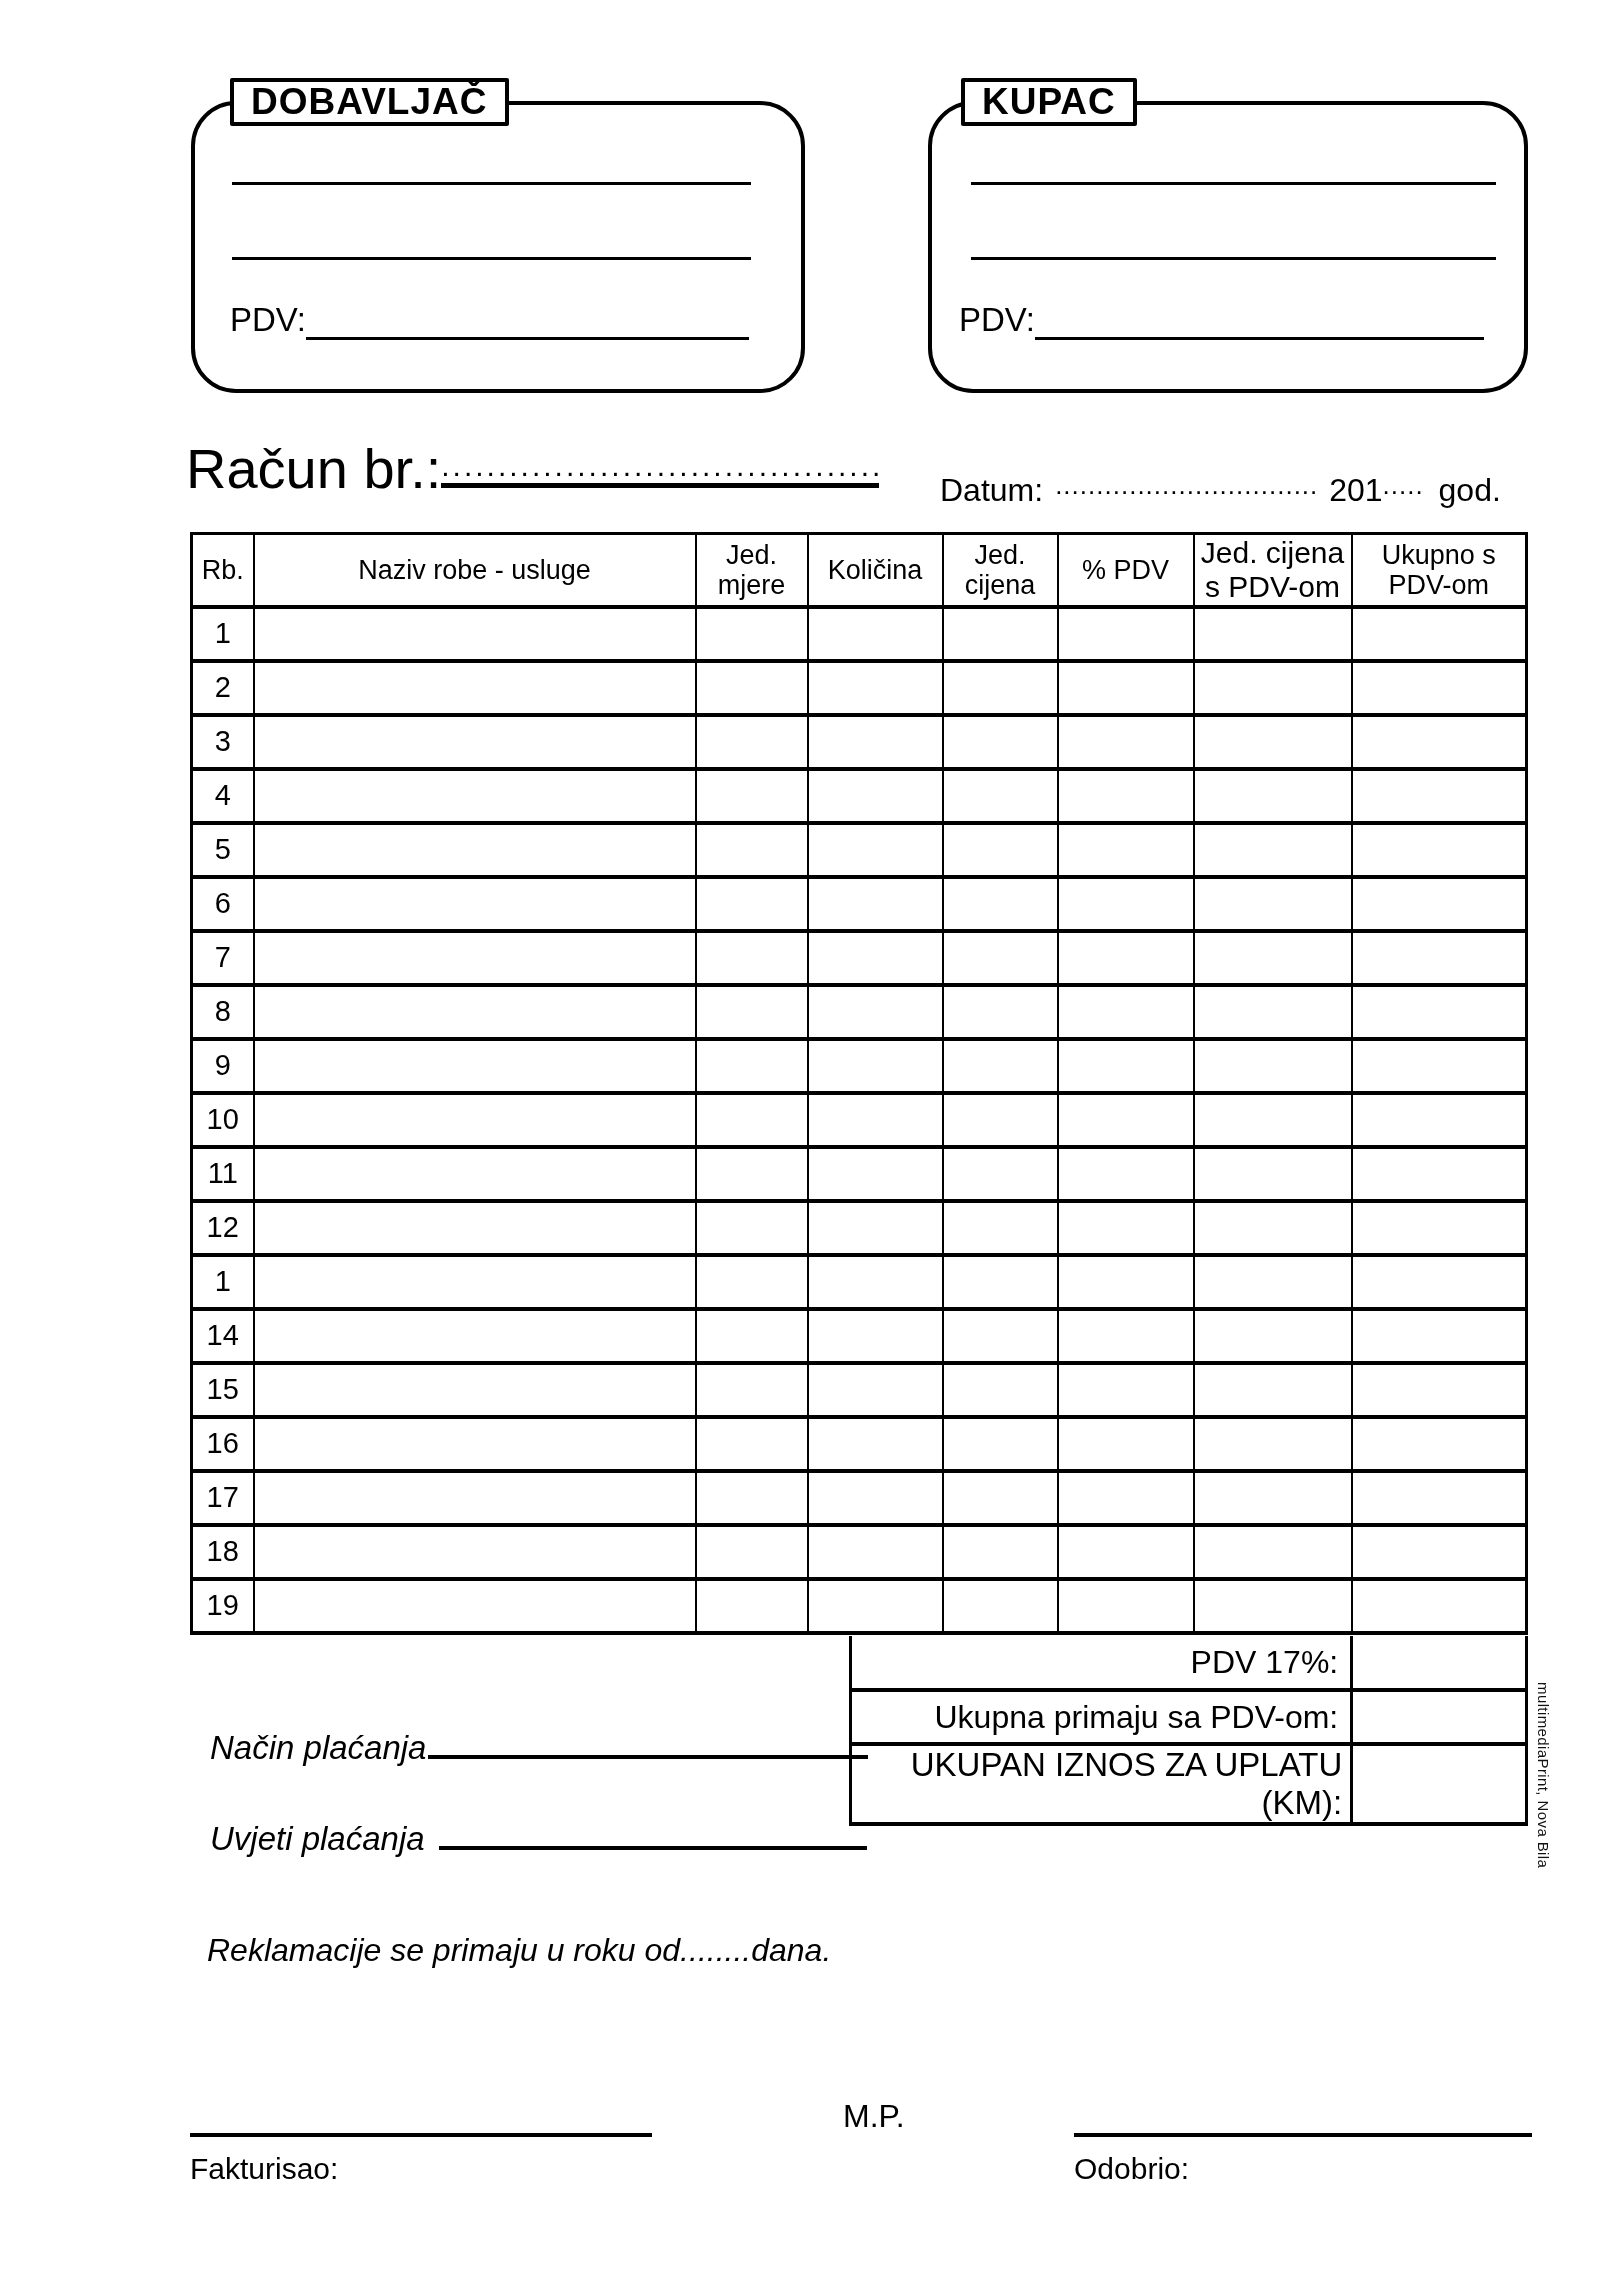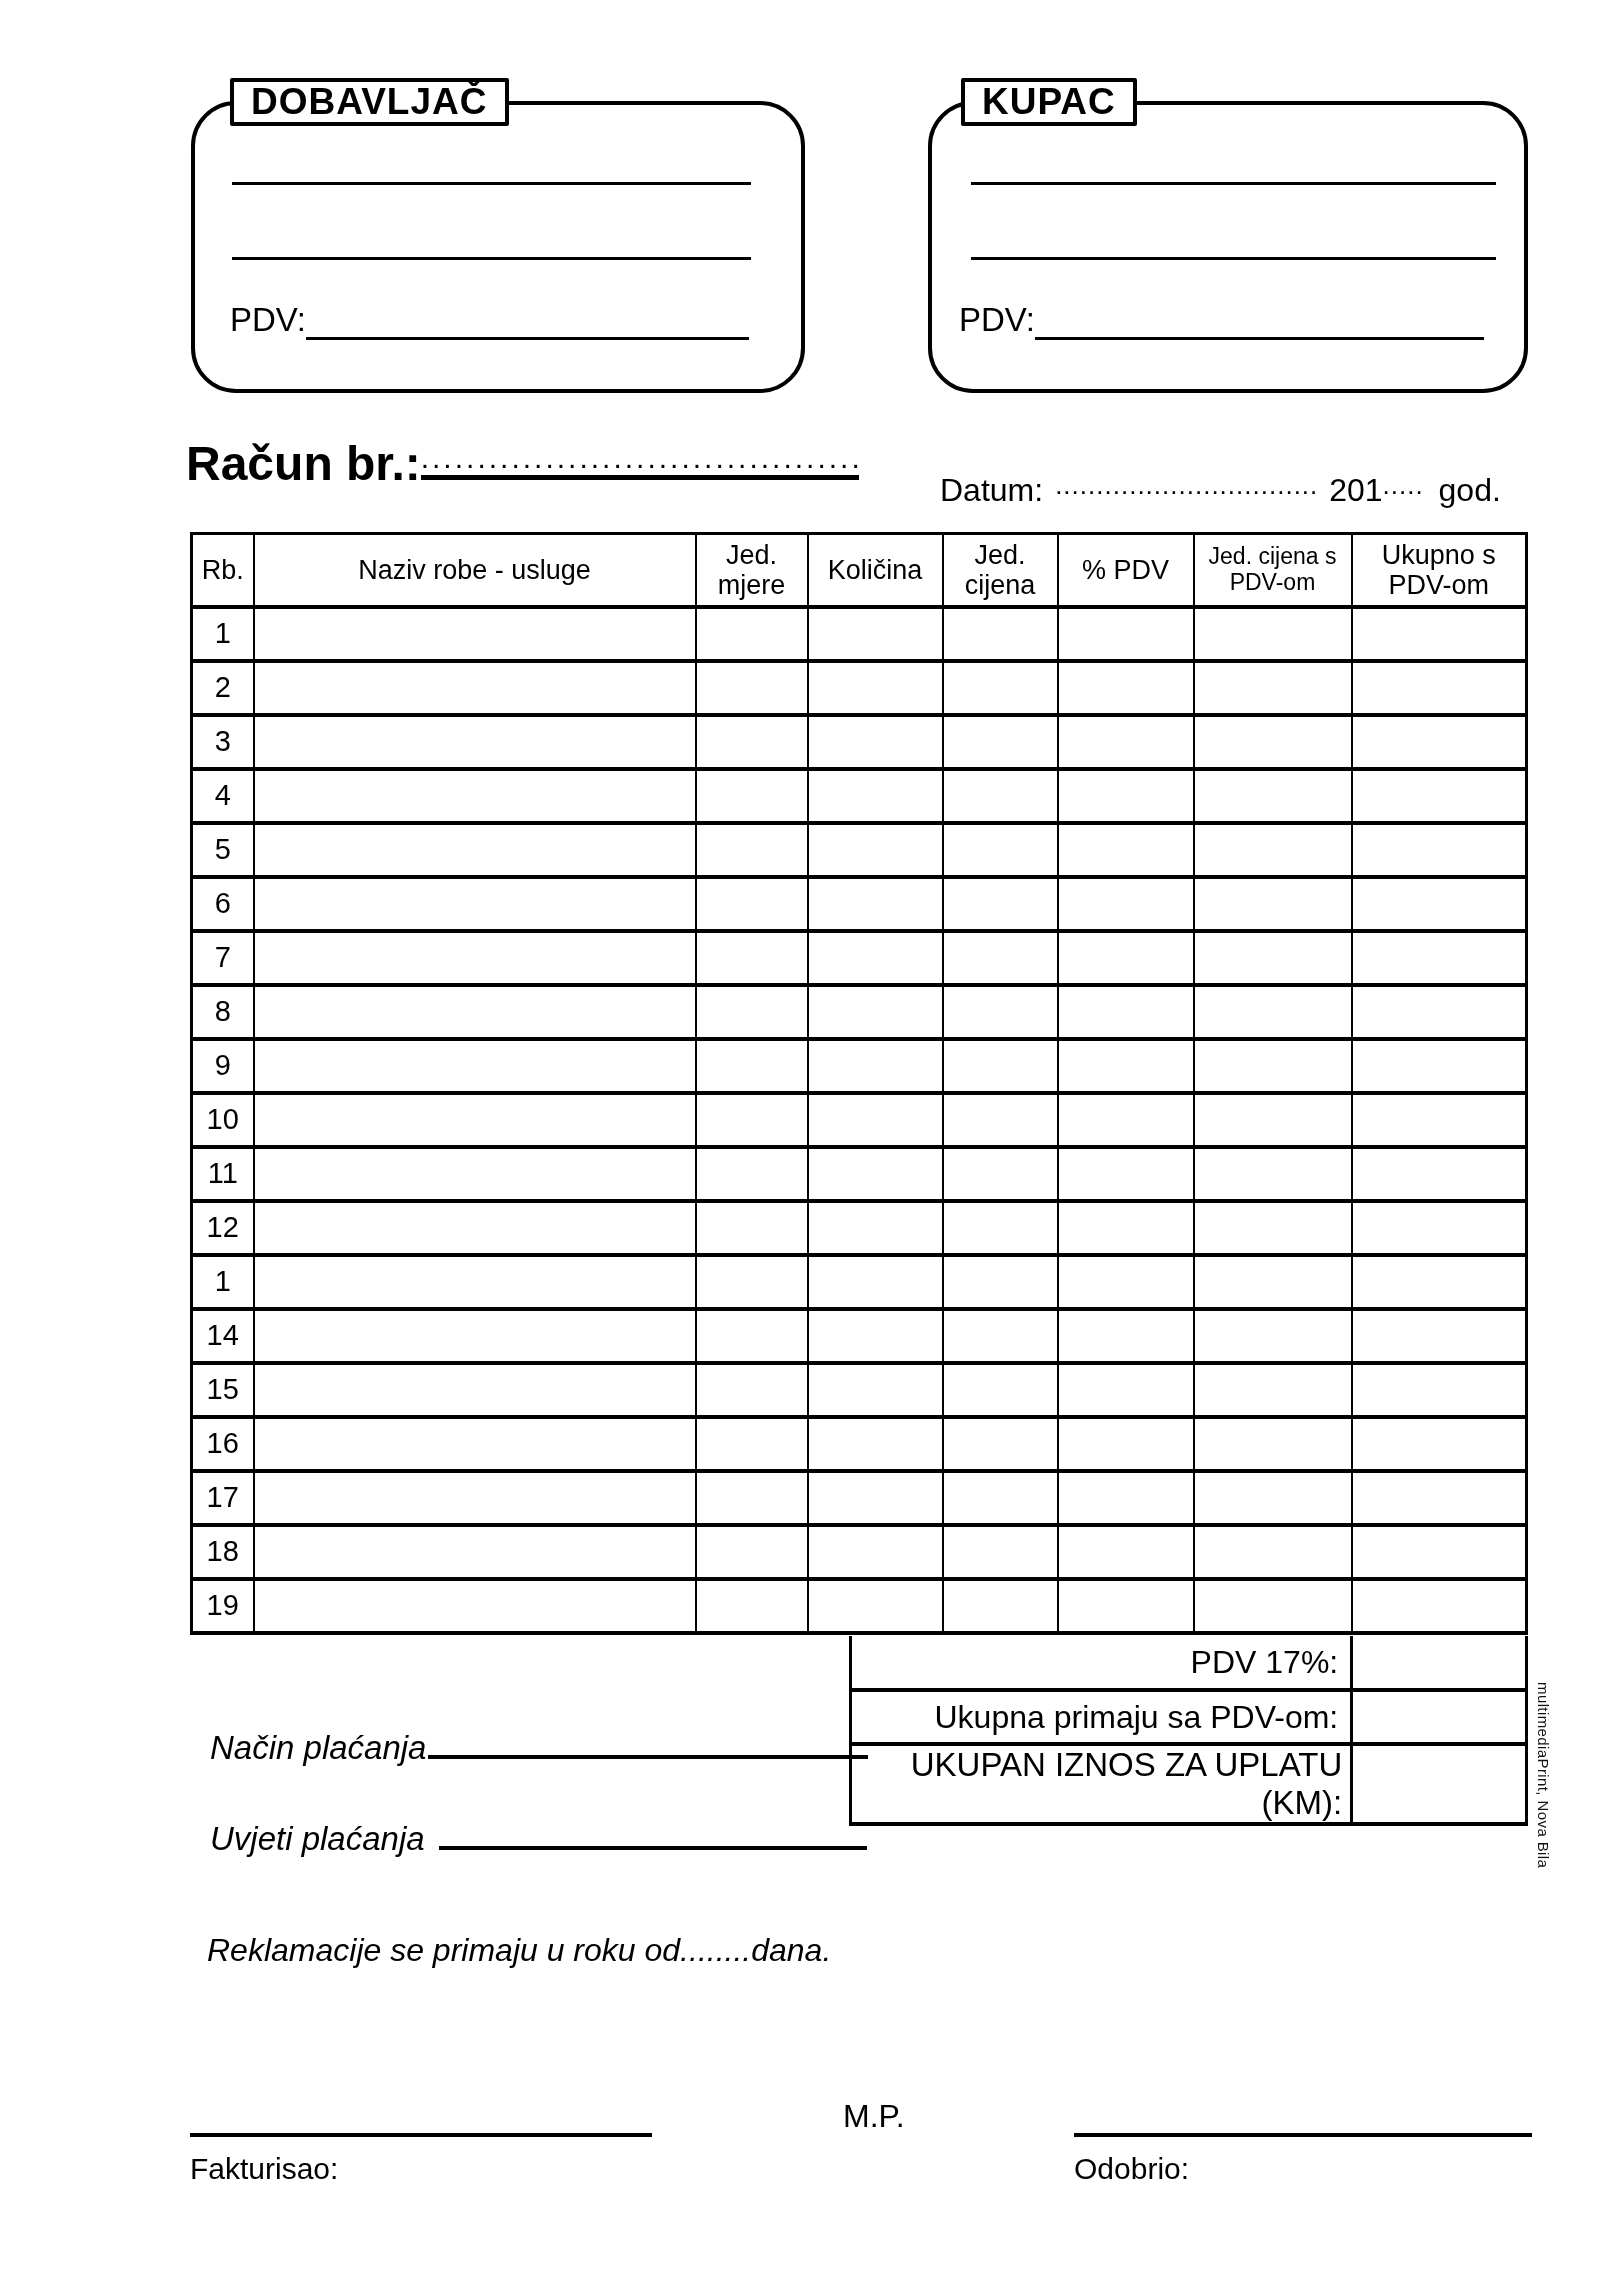--- a/index.html
+++ b/index.html
@@ -35,21 +35,21 @@
   .party-line2 { top: 152px; }
   #supplier-box .party-line1, #supplier-box .party-line2 { left: 37px; right: 50px; }
   #buyer-box .party-line1, #buyer-box .party-line2 { left: 39px; right: 28px; }
   .pdv-row { position: absolute; top: 196px; font-size: 33px; }
   #supplier-box .pdv-row { left: 35px; right: 52px; }
   #buyer-box .pdv-row { left: 27px; right: 40px; }
   .pdv-row .pdv-underline { position: absolute; left: 76px; right: 0; top: 36px; height: 3px; background: #000; }
 
   
   .invoice-title { position: absolute; left: 186px; top: 436px; white-space: nowrap; }
-  .invoice-title .big { font-size: 48px; font-weight: bold; letter-spacing: 0px; }
+  .invoice-title .big { font-size: 56px; font-weight: normal; letter-spacing: 0px; }
   .dotted-fill {
     display: inline-block; overflow: hidden; white-space: nowrap;
     vertical-align: baseline;
   }
   .invoice-title .dotted-fill {
     width: 438px; font-size: 30px; letter-spacing: 3px; line-height: 34px;
     border-bottom: 5px solid #000;
   }
   .date-line { position: absolute; left: 940px; top: 470px; font-size: 32px; white-space: nowrap; }
   .date-line .dotted-fill { width: 262px; font-size: 26px; letter-spacing: 1px; }
@@ -61,21 +61,21 @@
   #items-table { position: absolute; left: 190px; top: 532px; width: 1335px; }
   #items-table th, #items-table td {
     border-left: 2px solid #000; border-right: 2px solid #000;
     border-top: 4px solid #000; border-bottom: 4px solid #000;
     padding: 0; text-align: center; vertical-align: middle;
     overflow: hidden;
   }
   #items-table { border: 3px solid #000; }
   #items-table thead tr { height: 73px; }
   #items-table th { font-weight: normal; font-size: 27px; line-height: 1.12; border-top-width: 3px; }
-  #items-table th:nth-child(7) { font-size: 23px; }
+  #items-table th:nth-child(7) { font-size: 30px; }
   #items-table tbody tr { height: 54px; }
   #items-table tbody td:first-child { font-size: 29px; }
 
   
   #totals-table { position: absolute; left: 849px; top: 1636px; width: 679px; border: 3px solid #000; border-top: none; }
   #totals-table tr { height: 54px; }
   #totals-table td {
     border-left: 3px solid #000; border-right: 3px solid #000;
     border-top: 4px solid #000; border-bottom: 4px solid #000;
     vertical-align: middle; overflow: hidden;

